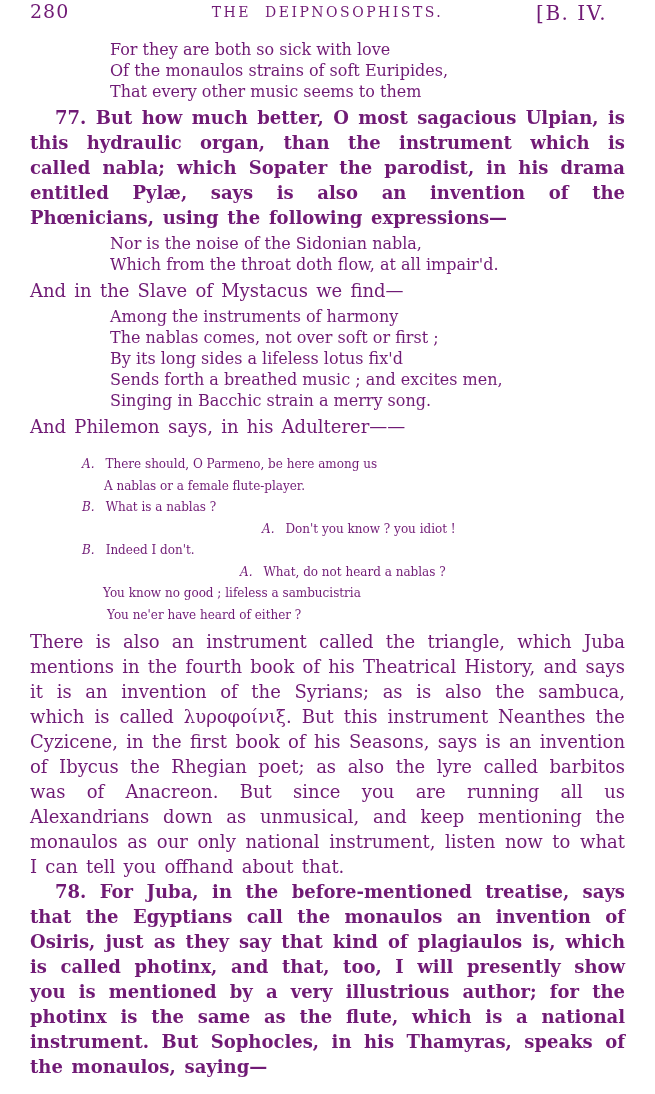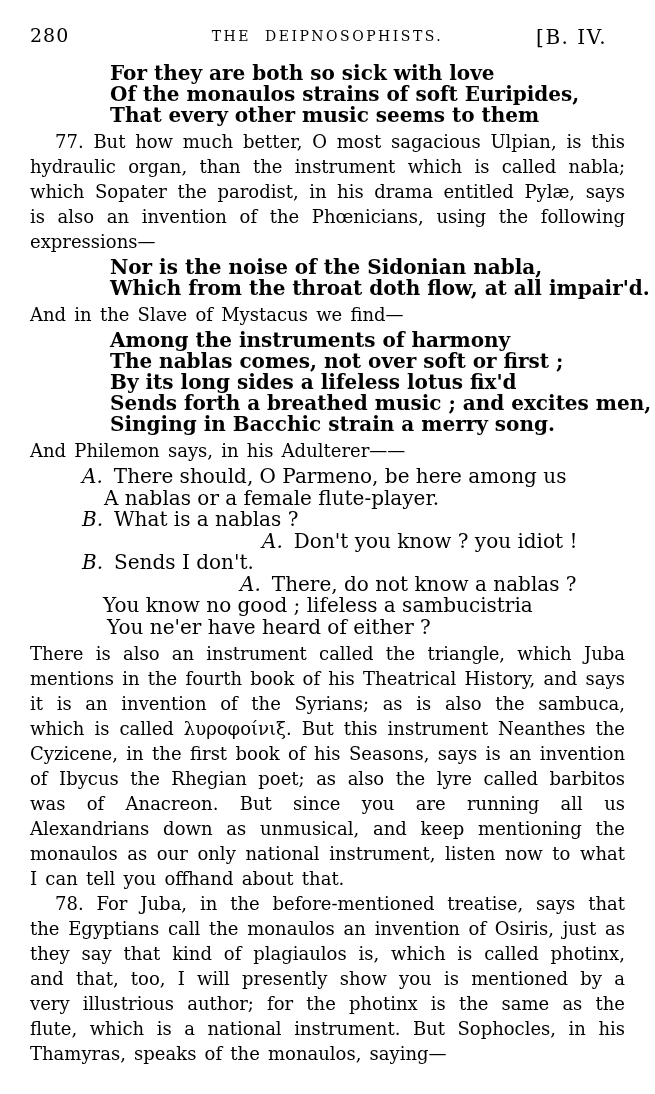--- a/index.html
+++ b/index.html
@@ -6,24 +6,24 @@
     margin: 0;
     padding: 0;
     background: #e8e8e6;
   }
   .page {
     position: relative;
     width: 655px;
     height: 1094px;
     margin: 0 auto;
     background: #ffffff;
-    color: #000000;
+    color: #701a75;
     font-family: "DejaVu Serif", "Liberation Serif", serif;
     box-sizing: border-box;
-    padding: 24px 30px 0 30px;
+    padding: 0 30px 0 30px;
     overflow: hidden;
   }
   
   .running-head {
     position: relative;
     height: 36px;
   }
   .page-num {
     position: absolute;
     left: 0;
@@ -50,33 +50,32 @@
     white-space: nowrap;
   }
   
   .prose {
     margin: 0;
     font-size: 18px;
     line-height: 25px;
     text-align: justify;
     word-spacing: 2.5px;
   }
-  .prose.indented { text-indent: 25px; }
+  .prose.indented { text-indent: 25px; font-weight: bold; }
   
   .verse {
     margin: 3px 0 3px 80px;
-    font-size: 20px;
+    font-size: 16px;
     line-height: 21px;
-    font-weight: bold;
   }
   .vline { white-space: nowrap; }
   
   .dialogue {
-    margin: 3px 0 3px 52px;
-    font-size: 20px;
+    margin: 15px 0 3px 52px;
+    font-size: 12px;
     line-height: 21.5px;
   }
   .dline { white-space: nowrap; }
   .dline .speaker {
     font-style: italic;
     margin-right: 11px;
   }
   .dline .speaker:empty { display: none; margin: 0; }
   .d-cont  { padding-left: 22px; }
   .d-push1 { padding-left: 180px; }
@@ -119,22 +118,22 @@
     <div class="vline">Singing in Bacchic strain a merry song.</div>
   </div>
 
   <p class="prose">And Philemon says, in his Adulterer——</p>
 
   <div class="dialogue">
     <div class="dline"><span class="speaker">A.</span><span>There should, O Parmeno, be here among us</span></div>
     <div class="dline d-cont"><span>A nablas or a female flute-player.</span></div>
     <div class="dline"><span class="speaker">B.</span><span>What is a nablas ?</span></div>
     <div class="dline d-push1"><span class="speaker">A.</span><span>Don't you know ? you idiot !</span></div>
-    <div class="dline"><span class="speaker">B.</span><span>Sends I don't.</span></div>
-    <div class="dline d-push2"><span class="speaker">A.</span><span>There, do not know a nablas ?</span></div>
+    <div class="dline"><span class="speaker">B.</span><span>Indeed I don't.</span></div>
+    <div class="dline d-push2"><span class="speaker">A.</span><span>What, do not heard a nablas ?</span></div>
     <div class="dline d-plain"><span>You know no good ; lifeless a sambucistria</span></div>
     <div class="dline d-plain2"><span>You ne'er have heard of either ?</span></div>
   </div>
 
   <p class="prose">There is also an instrument called the triangle, which Juba mentions in the fourth book of his Theatrical History, and says it is an invention of the Syrians; as is also the sambuca, which is called λυροφοίνιξ.  But this instrument Neanthes the Cyzicene, in the first book of his Seasons, says is an invention of Ibycus the Rhegian poet; as also the lyre called barbitos was of Anacreon.  But since you are running all us Alexandrians down as unmusical, and keep mentioning the monaulos as our only national instrument, listen now to what I can tell you offhand about that.</p>
 
   <p class="prose indented">78. For Juba, in the before-mentioned treatise, says that the Egyptians call the monaulos an invention of Osiris, just as they say that kind of plagiaulos is, which is called photinx, and that, too, I will presently show you is mentioned by a very illustrious author; for the photinx is the same as the flute, which is a national instrument.  But Sophocles, in his Thamyras, speaks of the monaulos, saying—</p>
 
 </div>
 

